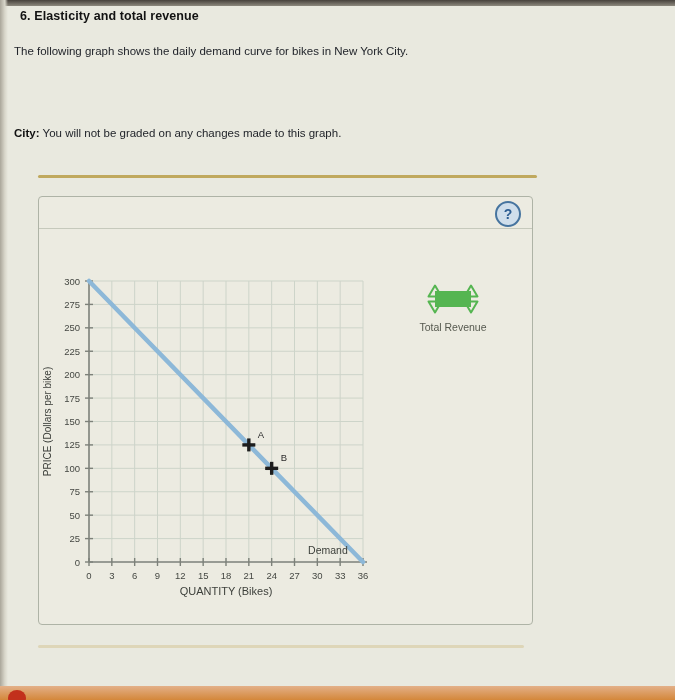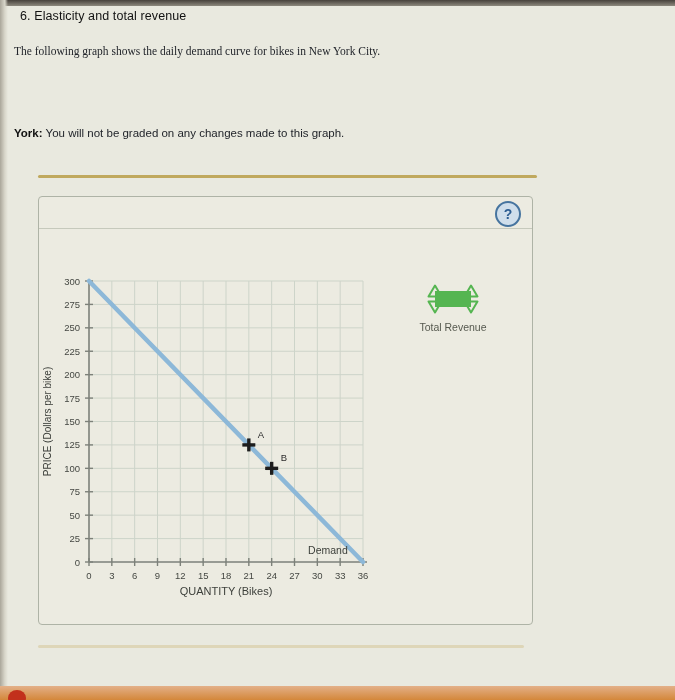--- a/index.html
+++ b/index.html
@@ -16,27 +16,27 @@
   .top-edge-strip{
     position:absolute;left:0;top:0;width:675px;height:6px;
     background:linear-gradient(#47423c,#8d897e);
   }
   .left-edge-strip{
     position:absolute;left:0;top:0;width:8px;height:700px;
     background:linear-gradient(90deg,#aaa69a,#d8d6ca 60%,rgba(216,214,202,0));
   }
   .page-title{
     position:absolute;left:20px;top:9px;
-    font-size:12.5px;font-weight:normal;color:#121212;letter-spacing:.1px;
+    font-size:12.5px;font-weight:bold;color:#121212;letter-spacing:.1px;
   }
   .para{
     position:absolute;left:14px;right:30px;
     font-size:11.5px;color:#22252b;line-height:1.3;
   }
-  .para.intro{top:44px;font-family:Liberation Serif, serif;}
+  .para.intro{top:44px;}
   .para.instruction{top:97px;font-style:italic;color:#1d2230;}
   .para.note{top:126px;}
   .para.note b{color:#101010;}
   .gold-divider{
     position:absolute;left:38px;top:175px;width:499px;height:3px;
     background:var(--gold_divider,#c0a95e);border-radius:2px;
   }
   .panel{
     position:absolute;left:38px;top:196px;width:495px;height:429px;
     background:#ecebe1;
@@ -73,21 +73,21 @@
 </style>
 </head>
 <body>
 
 <div class="screen">
   <div class="top-edge-strip"></div>
   <div class="left-edge-strip"></div>
 
   <div class="page-title">6. Elasticity and total revenue</div>
   <div class="para intro">The following graph shows the daily demand curve for bikes in New York City.</div>
-  <div class="para note"><b>York:</b><span> You will not be graded on any changes made to this graph.</span></div>
+  <div class="para note"><b>City:</b><span> You will not be graded on any changes made to this graph.</span></div>
 
   <div class="gold-divider"></div>
 
   <div class="panel">
     <div class="panel-header">
       <div class="help-circle">?</div>
     </div>
     <div class="chart-wrap">
       <svg id="chart" width="493" height="395">
           <line x1="72.83333333333333" y1="52" x2="72.83333333333333" y2="333" stroke="#cdd4c9" stroke-width="1"></line>

